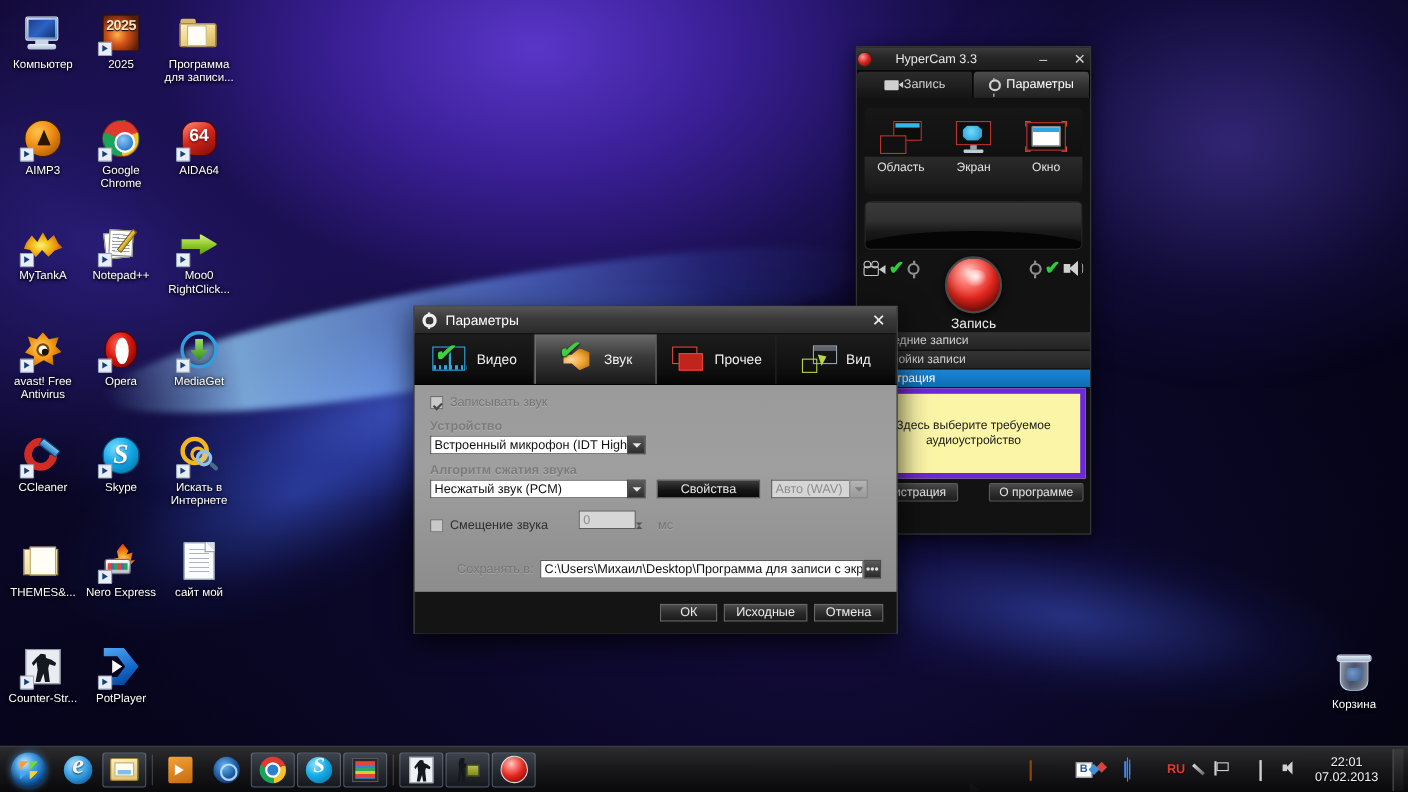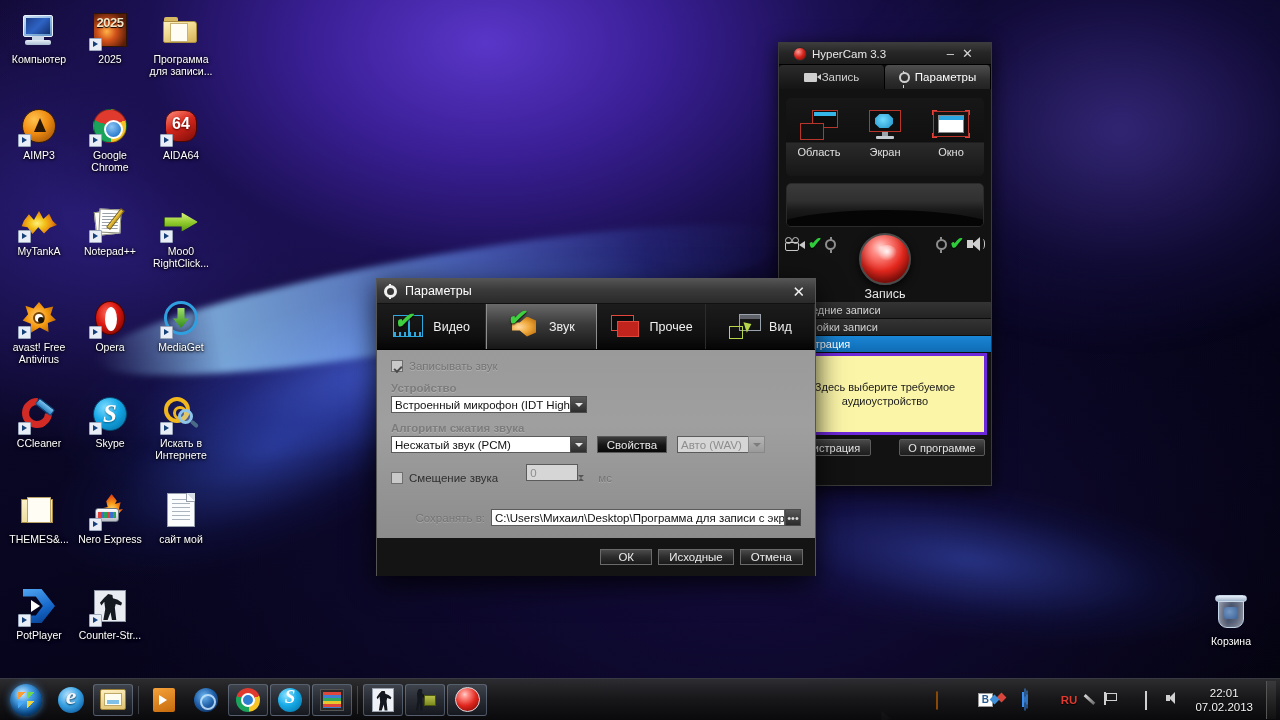--- a/index.html
+++ b/index.html
@@ -387,22 +387,23 @@
     border: 1px solid #3b3b3b;
     box-shadow: 0 4px 18px rgba(0,0,0,.75);
     color: #dcdcdc;
     font-size: 11px;
     overflow: hidden;
     z-index: 10;
   }
   #hc-title {
     height: 22px;
     background: linear-gradient(180deg,#3c3c3c 0%, #262626 45%, #1b1b1b 100%);
-    display:flex; align-items:center; padding: 0 14px;
+    display:flex; align-items:center; padding: 0 0;
     border-bottom: 1px solid #000;
+    gap: 16px;
   }
   .hc-logo {
     width: 14px; height: 14px; border-radius: 50%;
     background: radial-gradient(circle at 36% 32%, #ff9b96 0%, #d6241c 48%, #5d0a06 100%);
     border: 1px solid #2a2a2a; margin-right: 5px;
   }
   #hc-title .t { font-size: 11.5px; color: #e8e8e8; flex: 1; }
   .hc-btn { color:#d6d6d6; font-size:13px; padding:0 4px; cursor:default; line-height:14px; }
   #hc-tabs { display:flex; height: 24px; background:#0d0d0d; }
   .hc-tab {
@@ -504,21 +505,21 @@
   #hc-list { margin-top: 3px; }
   .hc-row {
     height: 17px; display:flex; align-items:center; padding-left:7px;
     font-size: 11px; color:#d2d2d2;
     background: linear-gradient(180deg,#343434,#232323);
     border-bottom:1px solid #0c0c0c;
   }
   .hc-row.sel { background: linear-gradient(180deg,#1a86d6,#0f6cb4); color:#fff; }
   #hc-tip {
     margin: 0 4px; height: 82px;
-    background: #fbf5a8; border:3px solid #6d28d9;
+    background: #fbf5a8; border:5px solid #6d28d9;
     display:flex; align-items:center; justify-content:center;
     text-align:center; color:#1a1a1a; font-size:11px; line-height:14px; padding: 0 8px;
   }
   #hc-footer {
     margin-top: 4px; display:flex; justify-content:space-between; padding: 0 6px;
   }
   .hc-fbtn {
     height: 17px; min-width: 86px; padding: 0 7px;
     background: linear-gradient(180deg,#4a4a4a 0%,#2f2f2f 50%,#1d1d1d 100%);
     border:1px solid #5c5c5c; border-radius:2px;
@@ -956,37 +957,37 @@
         <div class="art ic-doc">
             <div class="pg"></div>
             <div class="fold"></div>
           </div>
       </div>
       <div class="lbl">сайт мой</div>
     </div>
 
     <div class="dicon">
       <div class="glyph">
+        <div class="art ic-cs">
+            <div class="man"></div>
+          </div>
+        <div class="shortcut-arrow"></div>
+      </div>
+      <div class="lbl">Counter-Str...</div>
+    </div>
+
+    <div class="dicon">
+      <div class="glyph">
         <div class="art ic-pot">
             <div class="d"></div>
             <div class="tri"></div>
           </div>
         <div class="shortcut-arrow"></div>
       </div>
       <div class="lbl">PotPlayer</div>
-    </div>
-
-    <div class="dicon">
-      <div class="glyph">
-        <div class="art ic-cs">
-            <div class="man"></div>
-          </div>
-        <div class="shortcut-arrow"></div>
-      </div>
-      <div class="lbl">Counter-Str...</div>
     </div>
 
   </div>
 
   <div class="dicon" style="position:absolute; left:1196px; top:586px;">
     <div class="glyph">
       <div class="art ic-bin">
           <div class="can"></div>
           <div class="paper"></div>
           <div class="lid"></div>
@@ -1161,21 +1162,21 @@
 
       <div style="margin-top:9px;">
         <div class="grp-label">Алгоритм сжатия звука</div>
         <div style="display:flex; gap:10px; align-items:center;text-align:center;">
           <div class="combo" style="width:196px;">
             <div class="field">Несжатый звук (PCM)</div>
             <div class="arrow-btn">
                 <i></i>
               </div>
           </div>
-          <div class="dark-btn" style="width:70px;">Свойства</div>
+          <div class="dark-btn" style="width:94px;">Свойства</div>
           <div class="combo" style="width:88px;">
             <div class="field disabled">Авто (WAV)</div>
             <div class="arrow-btn disabled">
                 <i></i>
               </div>
           </div>
         </div>
       </div>
 
       <div class="row" style="margin-top:11px;">

